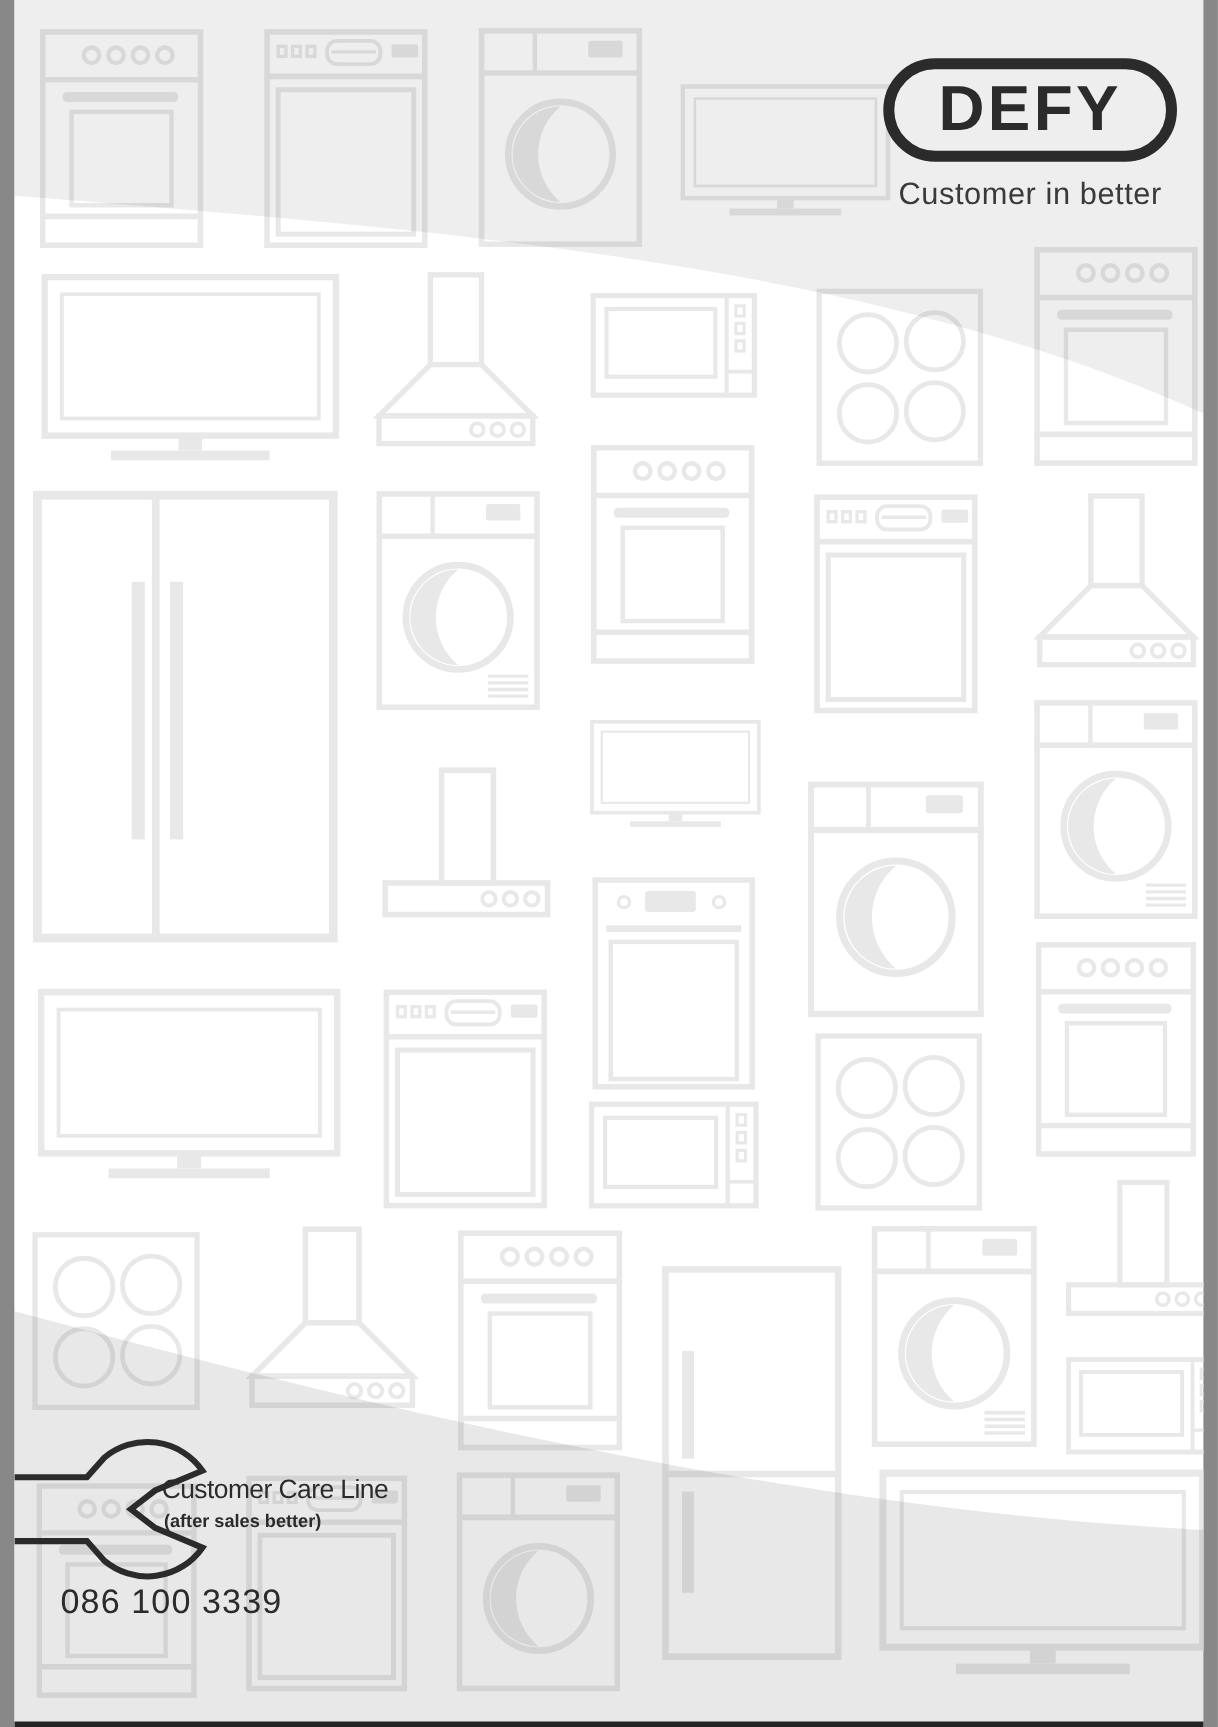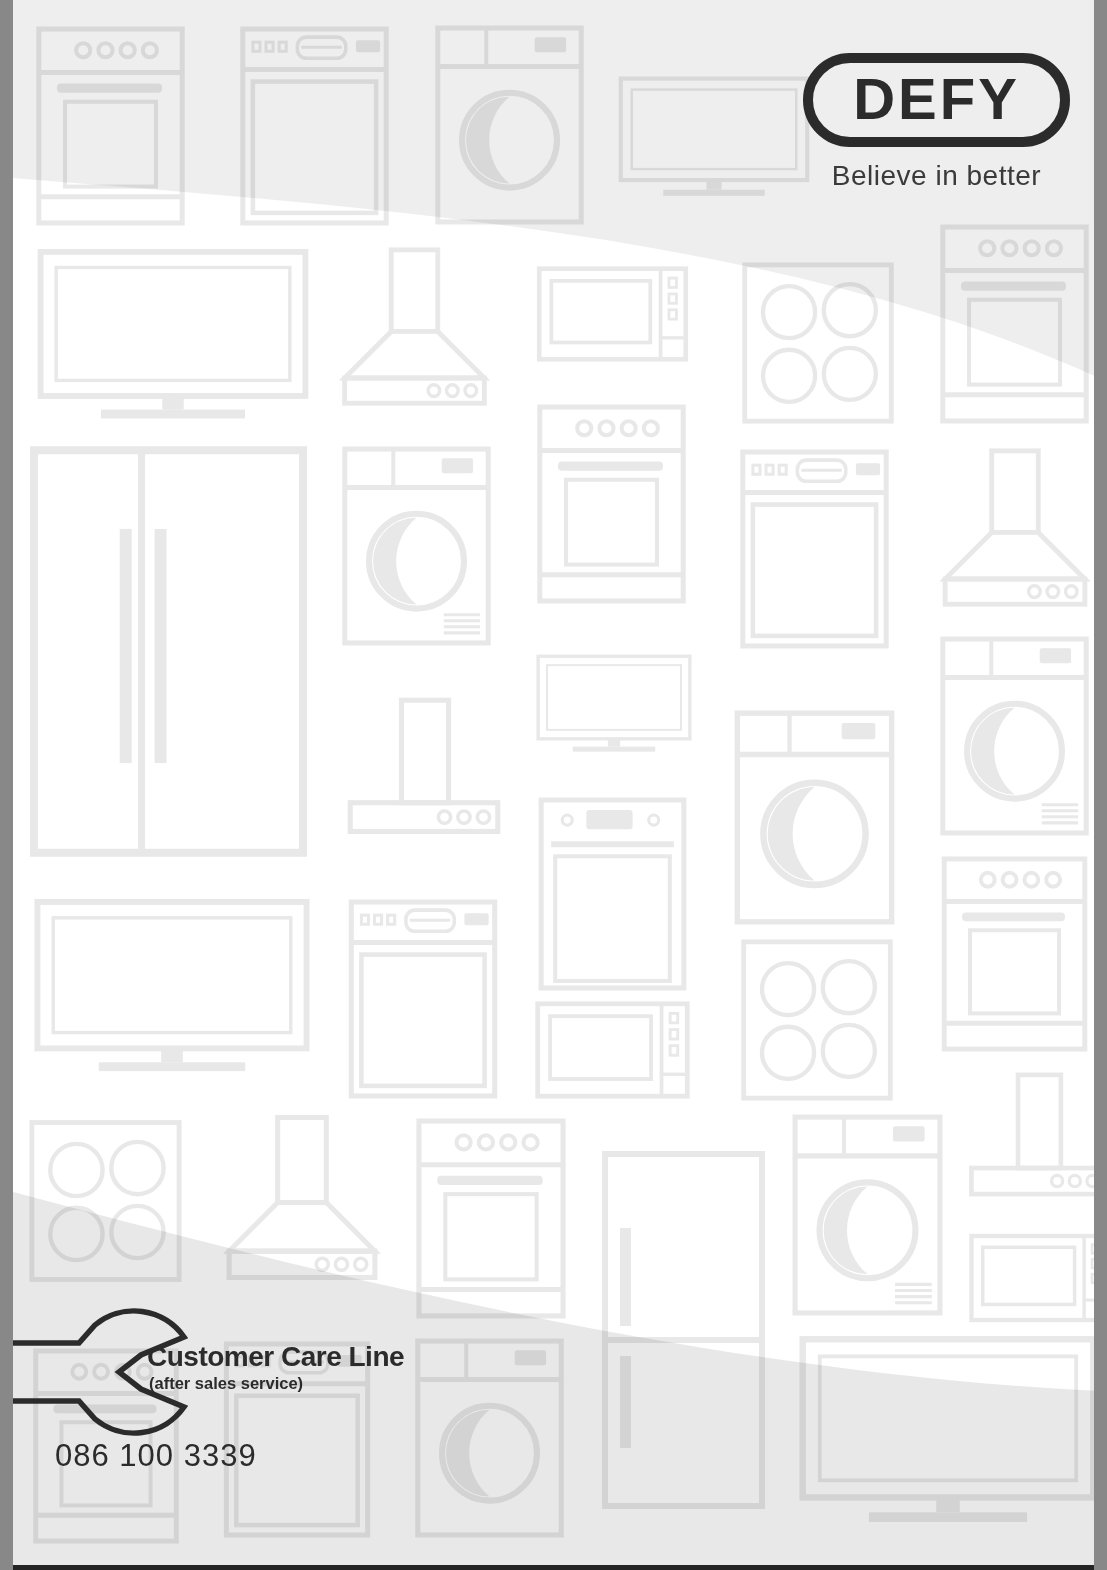--- a/index.html
+++ b/index.html
@@ -25,21 +25,21 @@
   }
   .logo-tagline{
     position:absolute;left:790px;top:160px;width:267px;text-align:center;
     color:var(--tagline-ink,#3a3a3a);font-size:28px;font-weight:normal;letter-spacing:0.5px;
   }
   
   .wrench-svg{position:absolute;left:0;top:1295px;width:220px;height:170px;}
   .wrench-path{stroke:var(--ink,#262626);stroke-width:5.5;fill:none;stroke-linejoin:miter;}
   .care-title{
     position:absolute;left:134px;top:1341px;
-    color:var(--ink,#262626);font-size:28px;font-weight:bold;letter-spacing:-0.5px;white-space:nowrap;
+    color:var(--ink,#262626);font-size:24px;font-weight:normal;letter-spacing:-0.5px;white-space:nowrap;
   }
   .care-sub{
     position:absolute;left:136px;top:1374px;
     color:var(--ink,#262626);font-size:16.5px;font-weight:bold;white-space:nowrap;
   }
   .care-phone{
     position:absolute;left:42px;top:1438px;
     color:var(--ink,#262626);font-size:31px;font-weight:normal;letter-spacing:1px;white-space:nowrap;
   }
   
@@ -204,24 +204,24 @@
       </g>
 
     <path class="band-top" d="M0,0 H1107 V388 C800,240 400,210 0,178 Z"></path>
 
     <path class="band-bottom" d="M0,1192 C300,1272 700,1375 1107,1392 L1107,1570 L0,1570 Z"></path>
   </svg>
 
   <div class="logo-badge">
     <span>DEFY</span>
   </div>
-  <div class="logo-tagline">Believe in better</div>
+  <div class="logo-tagline">Customer in better</div>
 
   <svg class="wrench-svg" viewBox="0 0 220 170" aria-hidden="true">
     <path class="wrench-path" d="M0,48 H66 L82,30 A61,61 0 0 1 171,42 L128,60 L106,77 L128,94 L171,112 A61,61 0 0 1 82,124 L66,106 H0"></path>
   </svg>
   <div class="care-title">Customer Care Line</div>
-  <div class="care-sub">(after sales service)</div>
+  <div class="care-sub">(after sales better)</div>
   <div class="care-phone">086 100 3339</div>
 
   <div class="footer-bar"></div>
 
 </div>
 
 </body></html>

